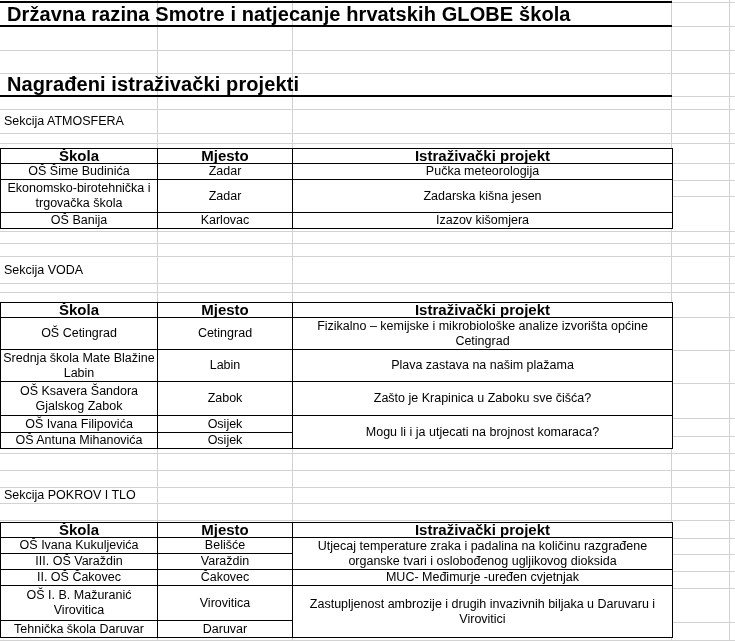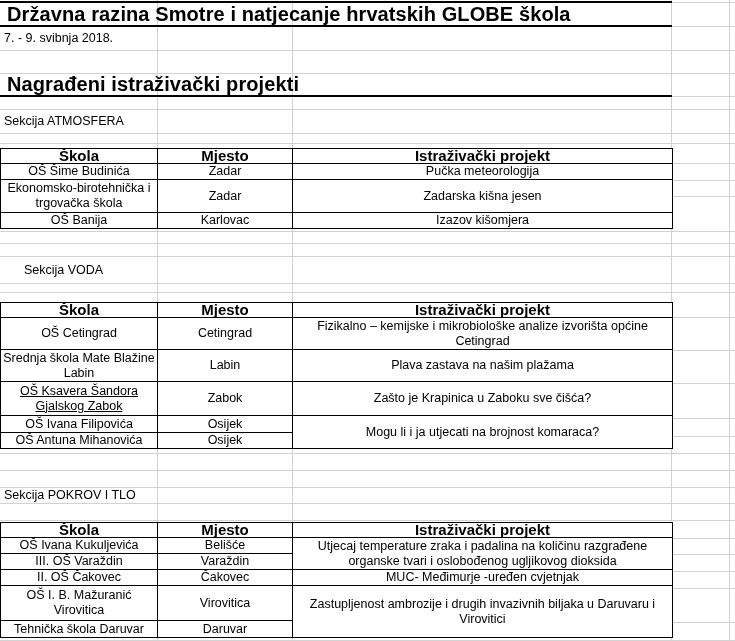--- a/index.html
+++ b/index.html
@@ -32,27 +32,26 @@
   table.awards th{font-weight:bold;font-size:15px;line-height:14px;}
   #t1{top:148px;} #t2{top:302px;} #t3{top:522px;}
 </style>
 </head>
 <body>
 
 <div id="sheet">
 
   <div class="free-text big-bold" style="left:7px;top:3px;height:23px;line-height:23px;">Državna razina Smotre i natjecanje hrvatskih GLOBE škola</div>
 
-  <div class="free-text plain" style="left:4px;top:26px;height:24px;line-height:24px;">7. - 9. svibnja 2018.</div>
 
   <div class="free-text plain" style="left:4px;top:109px;height:24px;line-height:24px;">Sekcija ATMOSFERA</div>
 
   <div class="free-text big-bold" style="left:7px;top:73px;height:23px;line-height:23px;">Nagrađeni istraživački projekti</div>
 
-  <div class="free-text plain" style="left:4px;top:257px;height:26px;line-height:26px;margin-left:20px;">Sekcija VODA</div>
+  <div class="free-text plain" style="left:4px;top:257px;height:26px;line-height:26px;">Sekcija VODA</div>
 
   <div class="free-text plain" style="left:4px;top:487px;height:16px;line-height:16px;">Sekcija POKROV I TLO</div>
 
   <table class="awards" id="t1">
     <colgroup>
         <col style="width:157px">
         <col style="width:135px">
         <col style="width:380px">
       </colgroup>
     <tbody>
@@ -95,21 +94,21 @@
       <td style="height:31px">OŠ Cetingrad</td>
       <td>Cetingrad</td>
       <td style="white-space:normal;">Fizikalno – kemijske i mikrobiološke analize izvorišta općine Cetingrad</td>
     </tr>
     <tr>
       <td style="height:31px;white-space:normal;">Srednja škola Mate Blažine Labin</td>
       <td>Labin</td>
       <td>Plava zastava na našim plažama</td>
     </tr>
     <tr>
-      <td style="height:33px;white-space:normal;text-decoration:underline;">OŠ Ksavera Šandora Gjalskog Zabok</td>
+      <td style="height:33px;white-space:normal;">OŠ Ksavera Šandora Gjalskog Zabok</td>
       <td>Zabok</td>
       <td>Zašto je Krapinica u Zaboku sve čišća?</td>
     </tr>
     <tr>
       <td style="height:16px">OŠ Ivana Filipovića</td>
       <td>Osijek</td>
       <td rowspan="2" style="white-space:normal;">Mogu li i ja utjecati na brojnost komaraca?</td>
     </tr>
     <tr>
       <td style="height:15px">OŠ Antuna Mihanovića</td>

